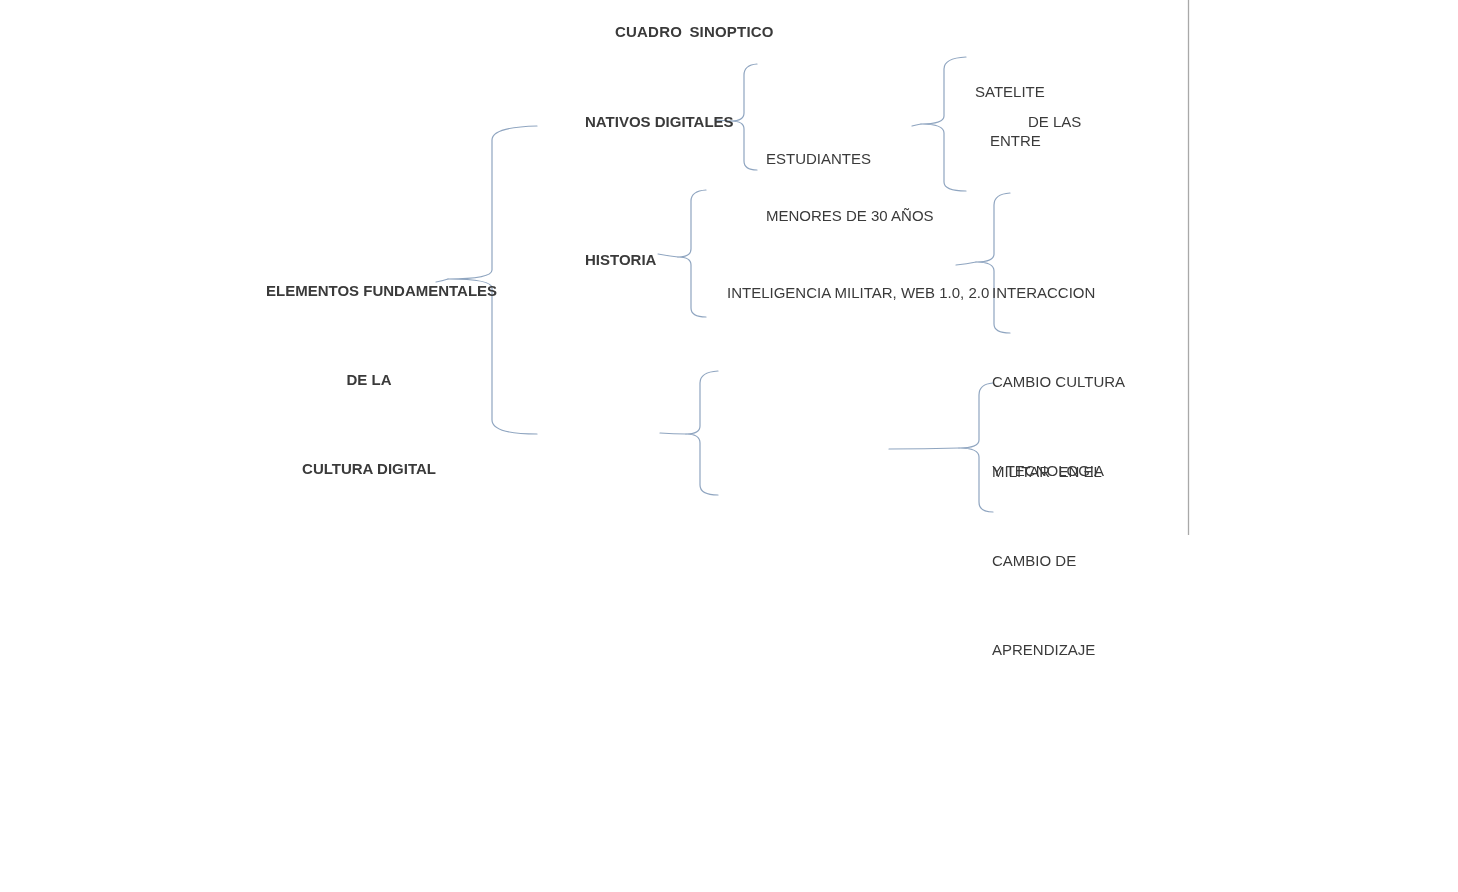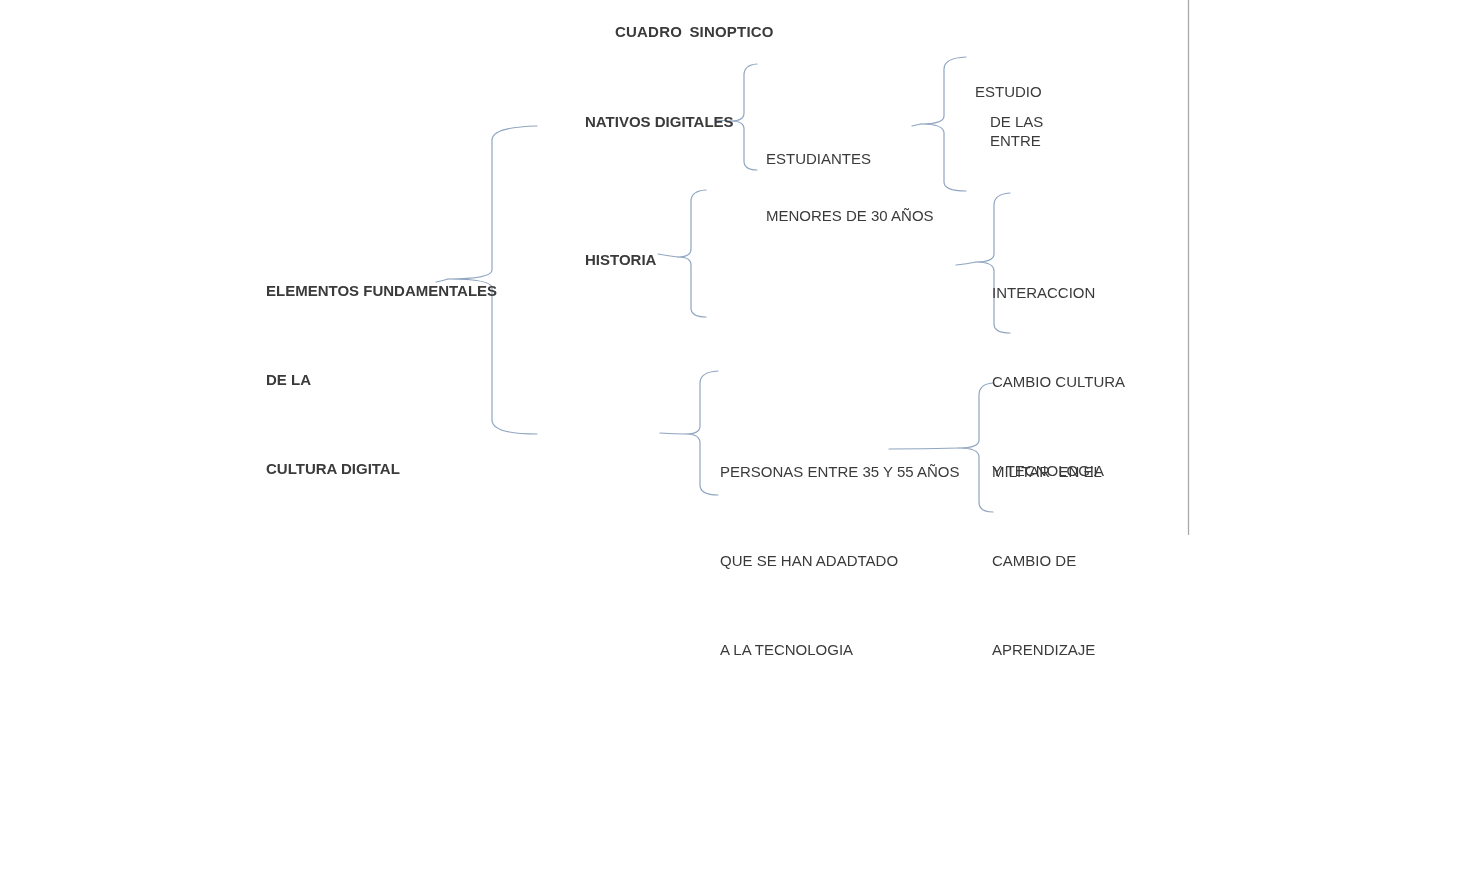--- a/index.html
+++ b/index.html
@@ -21,21 +21,21 @@
     position: absolute;
     white-space: pre;
     font-family: "Liberation Sans", sans-serif;
     font-size: 15px;
     line-height: 19px;
     color: #3a3a3a;
   }
   .b { font-weight: bold; }
   .lh30 { line-height: 29.6px; }
   .title { word-spacing: 3px; letter-spacing: 0.2px; }
-  .root-block { width: 206px; text-align: left; }
+  .root-block { width: 206px; text-align: center; }
   .indent { padding-left: 5px; }
   path, line { fill: none; }
 </style>
 </head>
 <body>
 
 <div class="canvas">
 
   <svg class="overlay" viewBox="0 0 1458 892">
     <g stroke="#8FA5C0" stroke-width="1.2" stroke-linecap="round" stroke-linejoin="round">
@@ -68,37 +68,33 @@
     <div>ELEMENTOS FUNDAMENTALES</div>
     <div>DE LA</div>
     <div>CULTURA DIGITAL</div>
   </div>
 
   <div class="t b" style="left:585px; top:112px">NATIVOS DIGITALES</div>
   <div class="t" style="left:766px; top:111px">
     <div>ESTUDIANTES</div>
     <div>MENORES DE 30 AÑOS</div>
   </div>
-  <div class="t" style="left:975px; top:82px">ESTUDIO</div>
-  <div class="t" style="left:990px; top:112px">DE LAS</div>
+  <div class="t" style="left:975px; top:82px">SATELITE</div>
+  <div class="t" style="left:1028px; top:112px">DE LAS</div>
   <div class="t" style="left:990px; top:131px">ENTRE</div>
 
   <div class="t b" style="left:585px; top:250px">HISTORIA</div>
   <div class="t lh30" style="left:722px; top:219px">
+    <div class="indent">INTELIGENCIA MILITAR, WEB 1.0, 2.0</div>
   </div>
   <div class="t lh30" style="left:992px; top:219px">
     <div>INTERACCION</div>
     <div>CAMBIO CULTURA</div>
     <div>Y TECNOLOGIA</div>
   </div>
 
-  <div class="t lh30" style="left:720px; top:398px">
-    <div>PERSONAS ENTRE 35 Y 55 AÑOS</div>
-    <div>QUE SE HAN ADADTADO</div>
-    <div>A LA TECNOLOGIA</div>
-  </div>
   <div class="t lh30" style="left:992px; top:398px">
     <div>MILITAR  EN EL</div>
     <div>CAMBIO DE</div>
     <div>APRENDIZAJE</div>
   </div>
 
 </div>
 
 </body></html>

